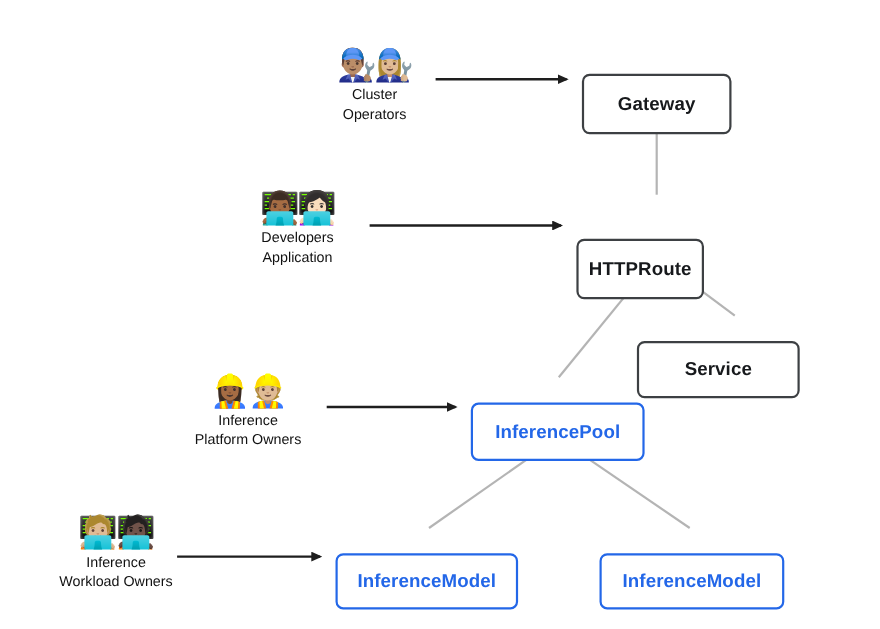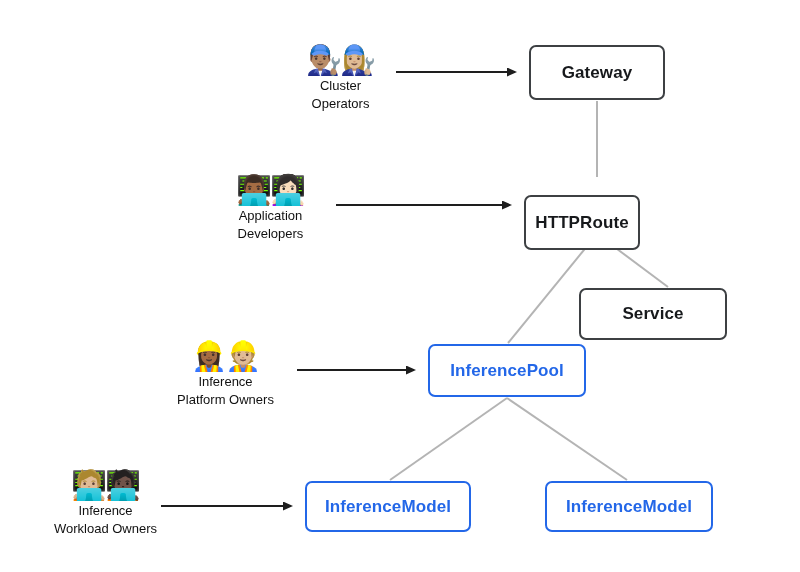--- a/index.html
+++ b/index.html
@@ -27,20 +27,21 @@
     position: absolute;
     display: flex;
     align-items: center;
     justify-content: center;
     background: #ffffff;
     border-radius: 7px;
     font-weight: bold;
     font-size: 17px;
     letter-spacing: 0.1px;
     box-sizing: border-box;
+    margin-top: 22px;
   }
   .node.dark {
     border: 2px solid #3d4043;
     color: #17191c;
   }
   .node.blue {
     border: 2px solid #2367e8;
     color: #2367e8;
     justify-content: center;
   }
@@ -117,22 +118,22 @@
   </div>
 
   <div class="persona" id="persona-cluster-operators">
     <div class="emoji">👨🏽‍🔧👩🏼‍🔧</div>
     <div class="line">Cluster</div>
     <div class="line">Operators</div>
   </div>
 
   <div class="persona" id="persona-application-developers">
     <div class="emoji">👨🏾‍💻👩🏻‍💻</div>
+    <div class="line">Developers</div>
     <div class="line">Application</div>
-    <div class="line">Developers</div>
   </div>
 
   <div class="persona" id="persona-inference-platform-owners">
     <div class="emoji">👷🏾‍♀️👷🏼</div>
     <div class="line">Inference</div>
     <div class="line">Platform Owners</div>
   </div>
 
   <div class="persona" id="persona-inference-workload-owners">
     <div class="emoji">🧑🏼‍💻🧑🏿‍💻</div>

